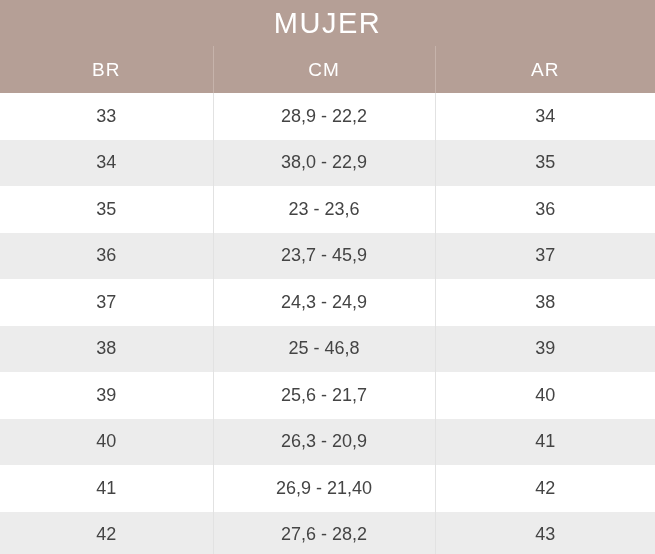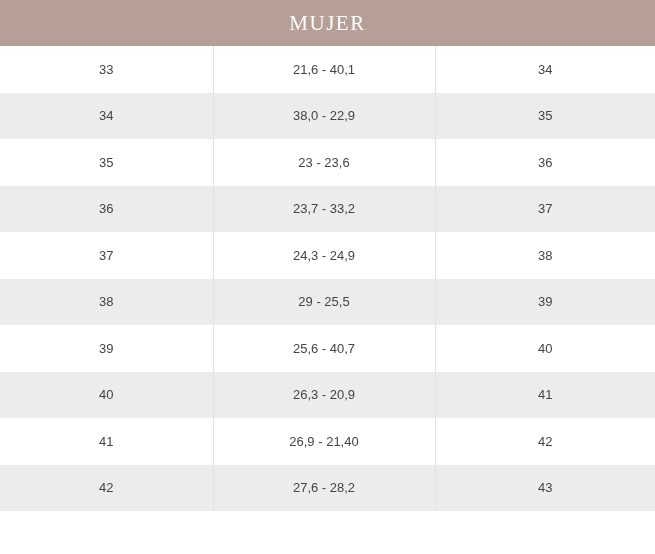--- a/index.html
+++ b/index.html
@@ -16,44 +16,43 @@
   }
   .size-table {
     width: 655px;
     border-collapse: collapse;
     table-layout: fixed;
   }
   .title-row td {
     background: #b59f96;
     color: #ffffff;
     text-align: center;
-    font-size: 21px;
+    font-size: 29px;
     letter-spacing: 1.5px;
     height: 46px;
     vertical-align: middle;
     padding: 0;
-    font-family: Liberation Serif, serif;
   }
   .header-row td {
     background: #b59f96;
     color: #ffffff;
     text-align: center;
     font-size: 19px;
     letter-spacing: 1px;
     height: 47px;
     vertical-align: middle;
     padding: 0;
     border-right: 1px solid #c6b3ab;
   }
   .header-row td:last-child {
     border-right: none;
   }
   .data-row td {
     text-align: center;
-    font-size: 13px;
+    font-size: 18px;
     height: 46.5px;
     vertical-align: middle;
     padding: 0;
     color: #444444;
     border-right: 1px solid #e2e2e2;
   }
   .data-row td:last-child {
     border-right: none;
   }
   .data-row.odd td {
@@ -72,54 +71,59 @@
 <table class="size-table">
   <colgroup>
     <col class="col-br">
     <col class="col-cm">
     <col class="col-ar">
   </colgroup>
   <tbody>
     <tr class="title-row">
       <td colspan="3">MUJER</td>
     </tr>
+    <tr class="header-row">
+      <td>BR</td>
+      <td>CM</td>
+      <td>AR</td>
+    </tr>
 
     <tr class="data-row odd">
       <td>33</td>
-      <td>21,6 - 40,1</td>
+      <td>28,9 - 22,2</td>
       <td>34</td>
     </tr>
     <tr class="data-row even">
       <td>34</td>
       <td>38,0 - 22,9</td>
       <td>35</td>
     </tr>
     <tr class="data-row odd">
       <td>35</td>
       <td>23 - 23,6</td>
       <td>36</td>
     </tr>
     <tr class="data-row even">
       <td>36</td>
-      <td>23,7 - 33,2</td>
+      <td>23,7 - 45,9</td>
       <td>37</td>
     </tr>
     <tr class="data-row odd">
       <td>37</td>
       <td>24,3 - 24,9</td>
       <td>38</td>
     </tr>
     <tr class="data-row even">
       <td>38</td>
-      <td>29 - 25,5</td>
+      <td>25 - 46,8</td>
       <td>39</td>
     </tr>
     <tr class="data-row odd">
       <td>39</td>
-      <td>25,6 - 40,7</td>
+      <td>25,6 - 21,7</td>
       <td>40</td>
     </tr>
     <tr class="data-row even">
       <td>40</td>
       <td>26,3 - 20,9</td>
       <td>41</td>
     </tr>
     <tr class="data-row odd">
       <td>41</td>
       <td>26,9 - 21,40</td>

